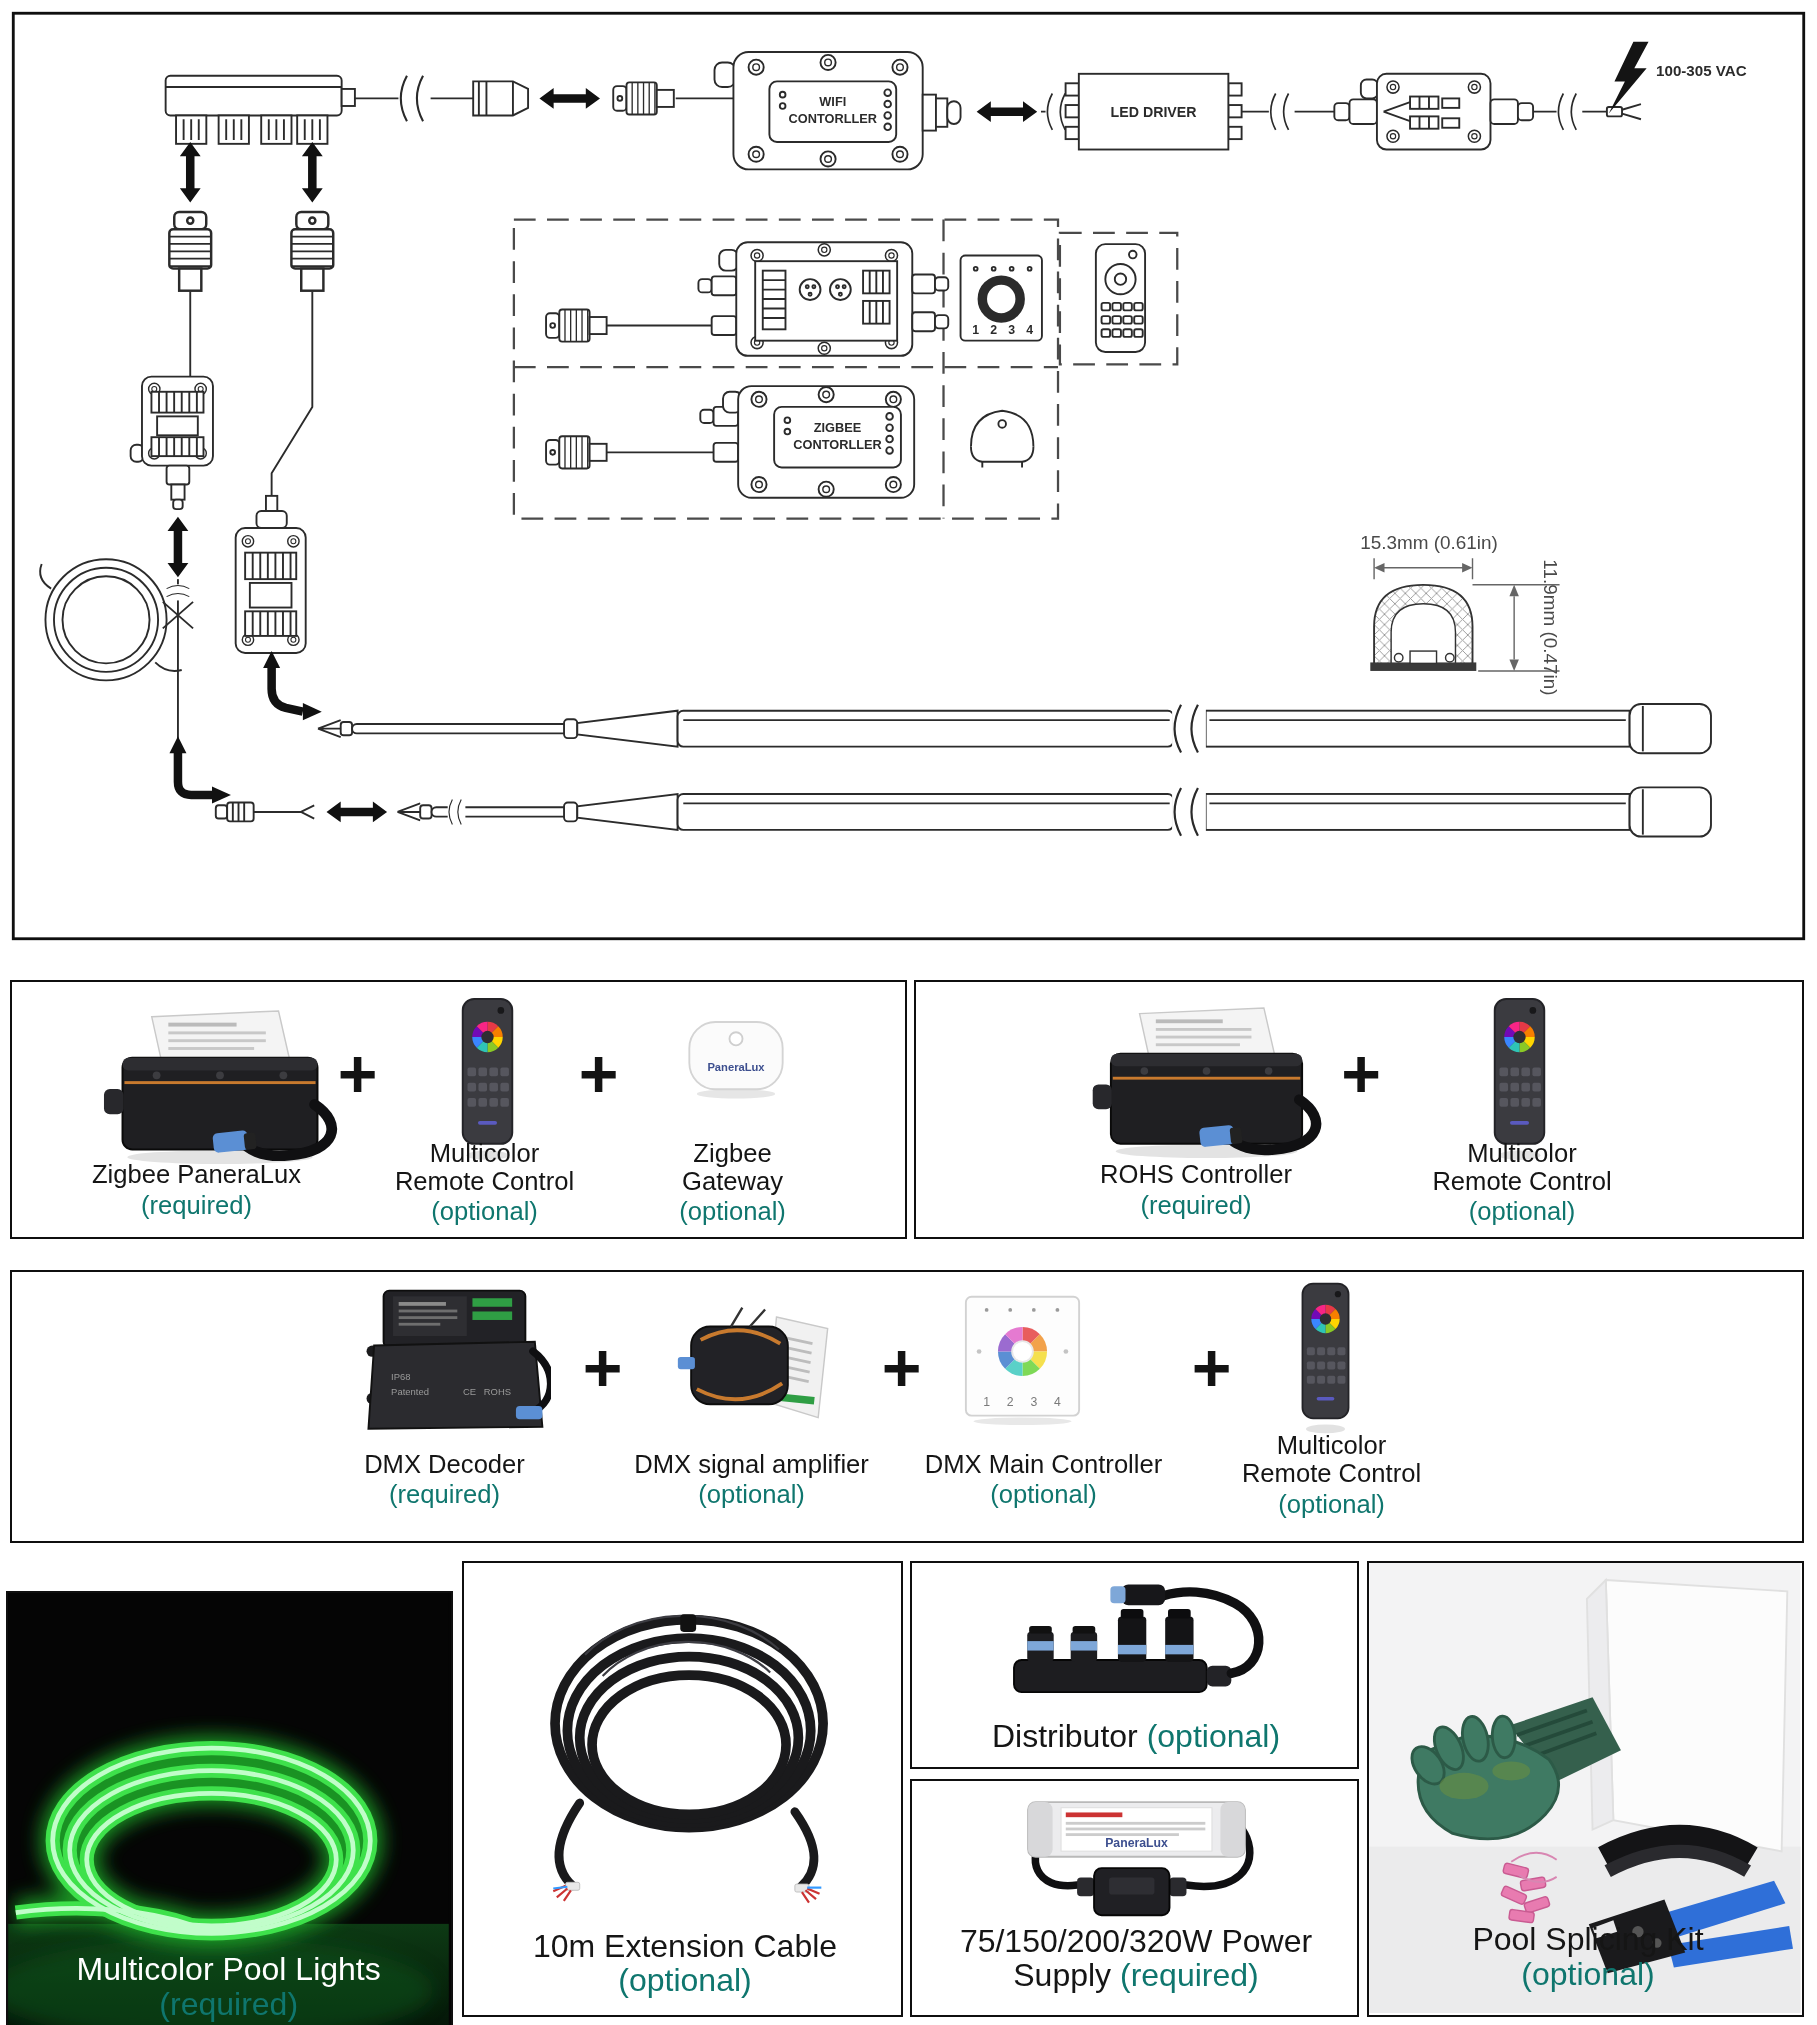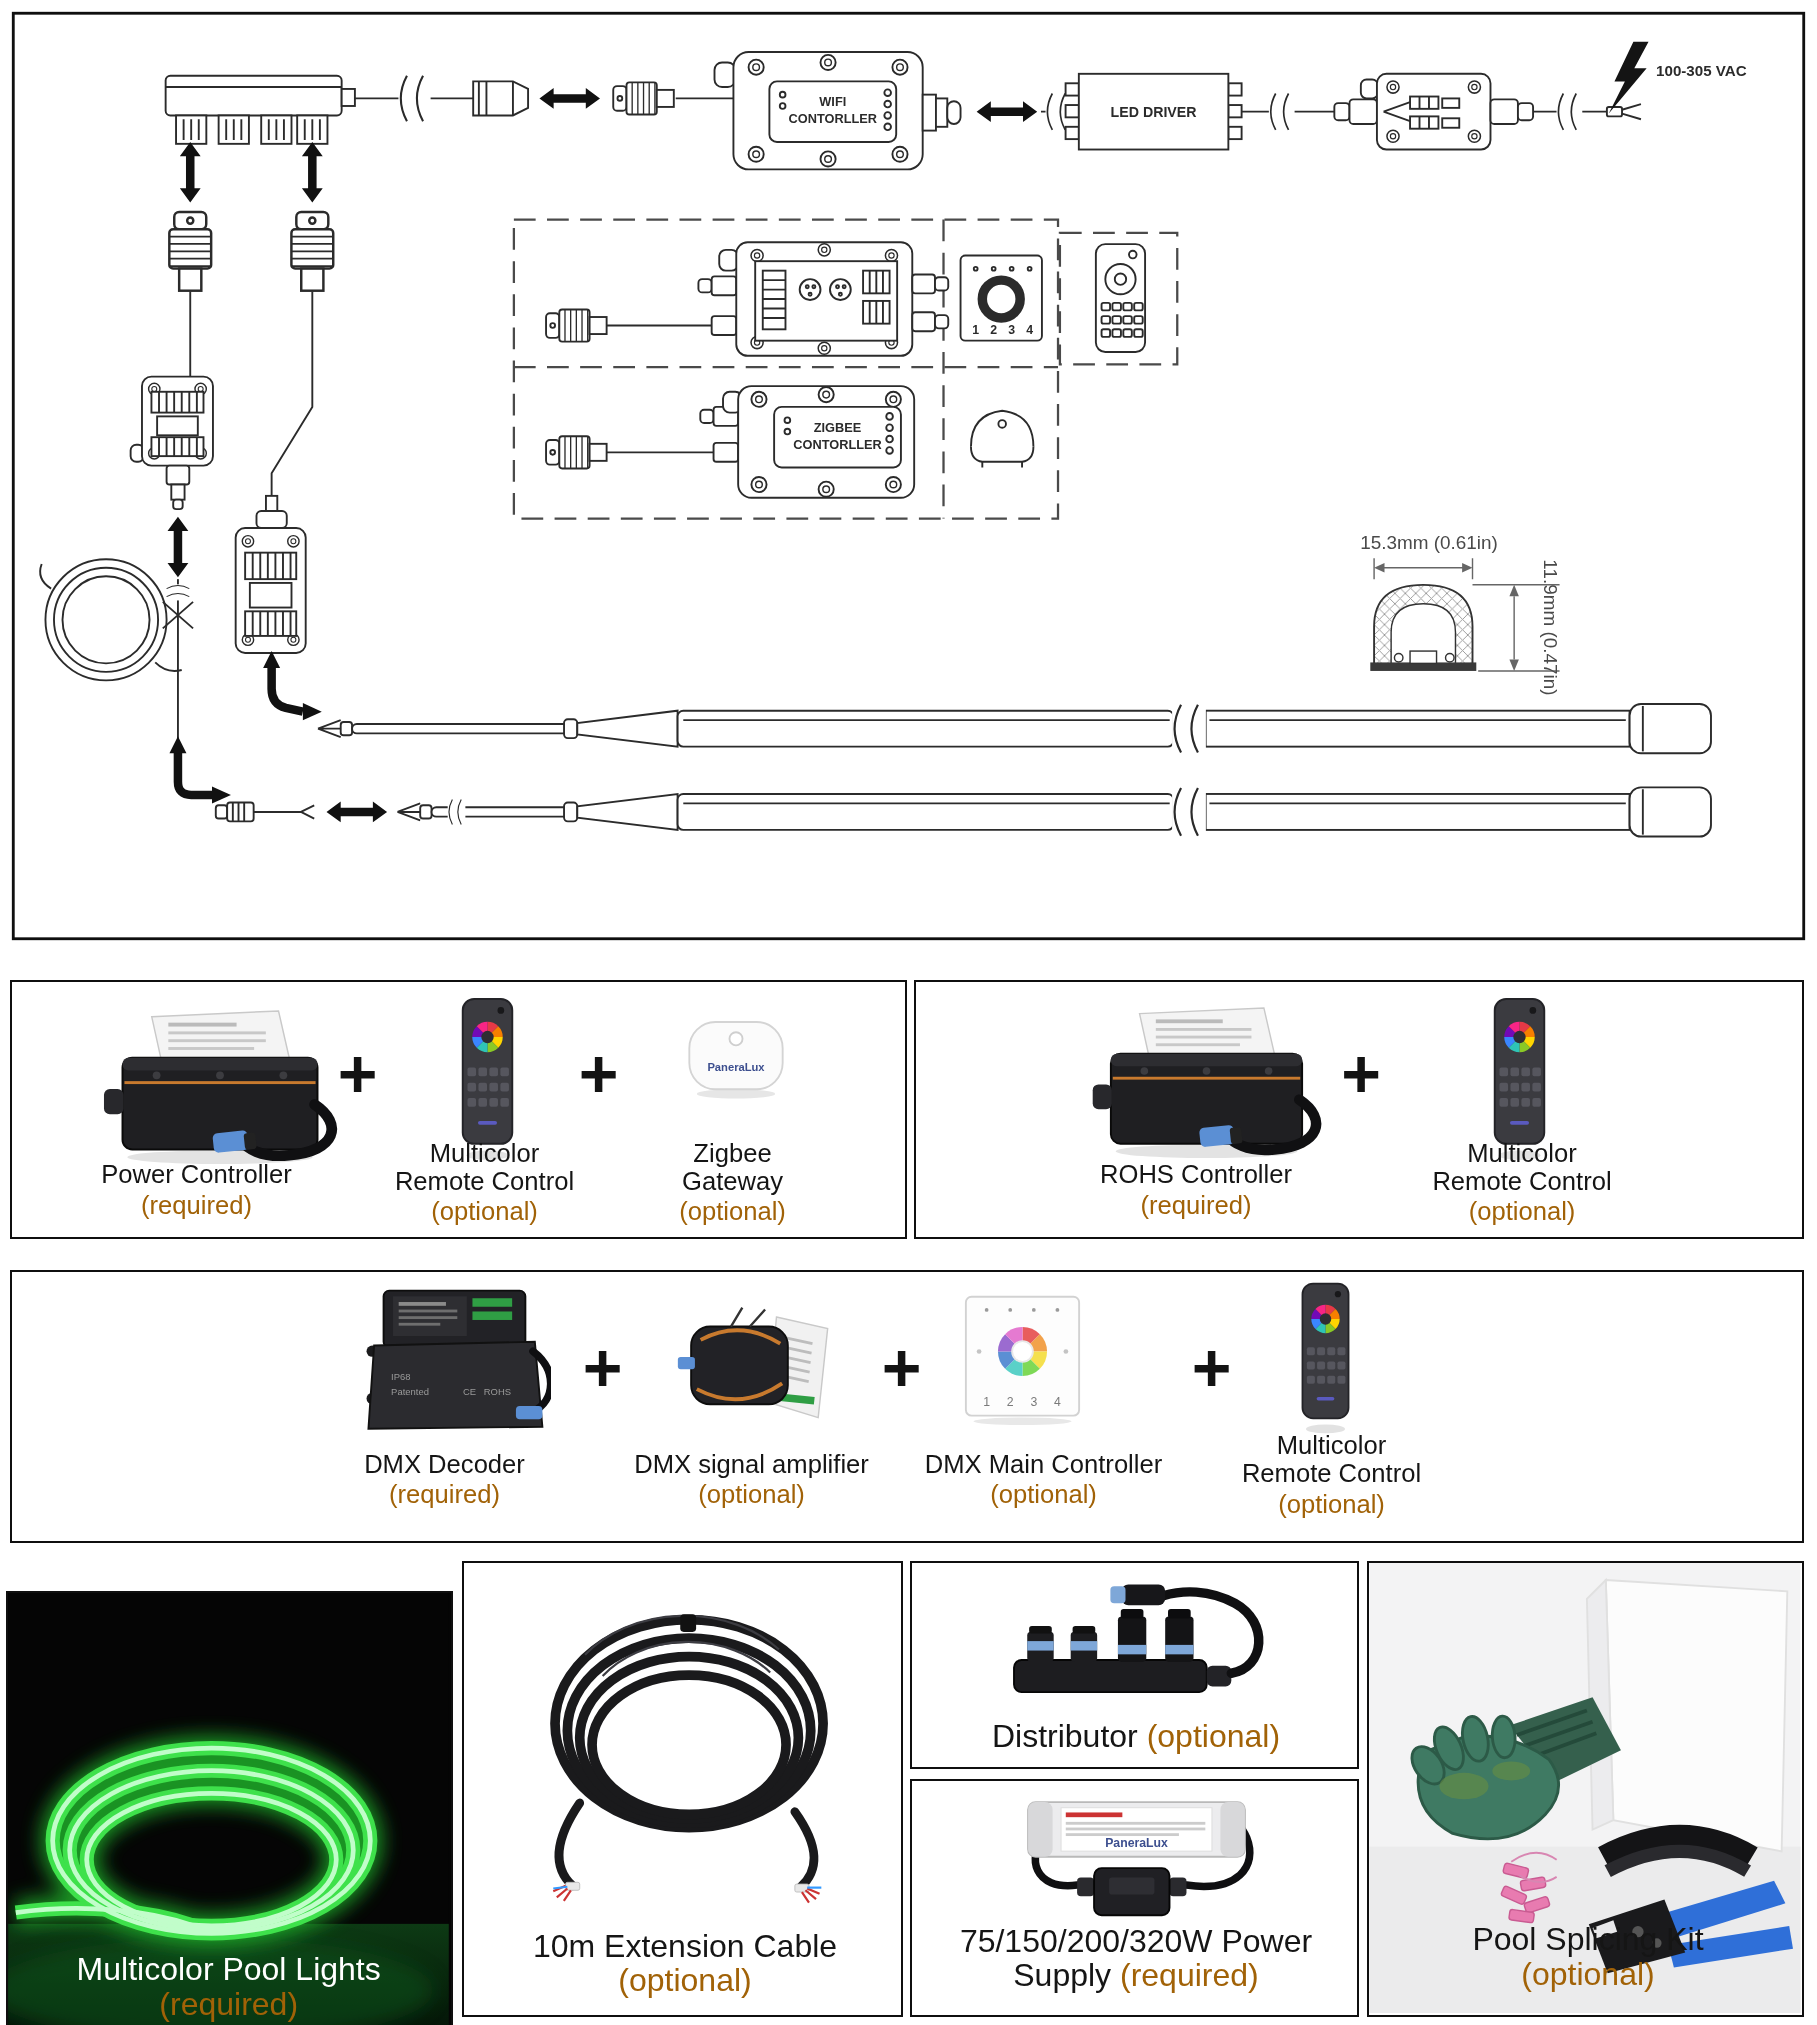--- a/index.html
+++ b/index.html
@@ -1,20 +1,20 @@
 <!DOCTYPE html>
 <html style="font-size:15px"><head>
 <meta charset="utf-8">
 <style>
   html,body{margin:0;padding:0;background:#fff}
   .page{position:relative;width:1817px;height:2025px;background:#fff;font-family:"Liberation Sans",sans-serif;overflow:hidden}
   .sec{position:absolute;border:2.8px solid #0f0f0f;background:#fff;box-sizing:border-box}
   .lbl{position:absolute;transform:translateX(-50%);font-size:25.6px;color:#151515;white-space:nowrap;text-align:center;line-height:1.15}
   .lbl.big{font-size:32px}
-  .req{color:#a16207}
+  .req{color:#0f766e}
   .white{color:#fff}
   .plus{position:absolute;transform:translate(-50%,-50%);font-size:68px;font-weight:700;color:#131313;line-height:1}
   .ph{position:absolute}
   svg{display:block}
   .ln{fill:none;stroke:#2b2b2b;stroke-width:2}
   .lnf{fill:#fff;stroke:#2b2b2b;stroke-width:2}
   .dsh{fill:none;stroke:#4a4a4a;stroke-width:2.4;stroke-dasharray:23 12}
   text.d{fill:#2b2b2b;font-weight:700;font-family:"Liberation Sans",sans-serif}
   text.dim{fill:#4a4a4a;font-size:20px;font-weight:400;font-family:"Liberation Sans",sans-serif}
   text.tiny{fill:#9a9a9a;font-size:10px;font-family:"Liberation Sans",sans-serif}
@@ -411,21 +411,21 @@
       </g>
       <rect x="22" y="132" width="20" height="4" rx="2" fill="#5a5abf"></rect>
     </svg>
     <div class="plus" style="left:587px;top:91px">+</div>
     <svg class="ph" style="left:668px;top:32px" width="112" height="87" viewBox="0 0 120 92">
       <ellipse cx="60" cy="85" rx="42" ry="5" fill="#e6e6e6"></ellipse>
       <rect x="10" y="8" width="100" height="72" rx="28" fill="#fbfbfb" stroke="#d4d4d4" stroke-width="2"></rect>
       <circle cx="60" cy="26" r="7" fill="#fff" stroke="#cfcfcf" stroke-width="2"></circle>
       <text x="60" y="60" text-anchor="middle" font-size="12" font-weight="700" fill="#3d4f8f" font-family="Liberation Sans, sans-serif">PaneraLux</text>
     </svg>
-    <div class="lbl" style="left:185px;top:178px">Power Controller</div>
+    <div class="lbl" style="left:185px;top:178px">Zigbee PaneraLux</div>
     <div class="lbl req" style="left:185px;top:209px">(required)</div>
     <div class="lbl" style="left:473px;top:157px">Multicolor</div>
     <div class="lbl" style="left:473px;top:185px">Remote Control</div>
     <div class="lbl req" style="left:473px;top:215px">(optional)</div>
     <div class="lbl" style="left:721px;top:157px">Zigbee</div>
     <div class="lbl" style="left:721px;top:185px">Gateway</div>
     <div class="lbl req" style="left:721px;top:215px">(optional)</div>
   </div>
 
   <div class="sec" style="left:914px;top:980px;width:890px;height:259px">

